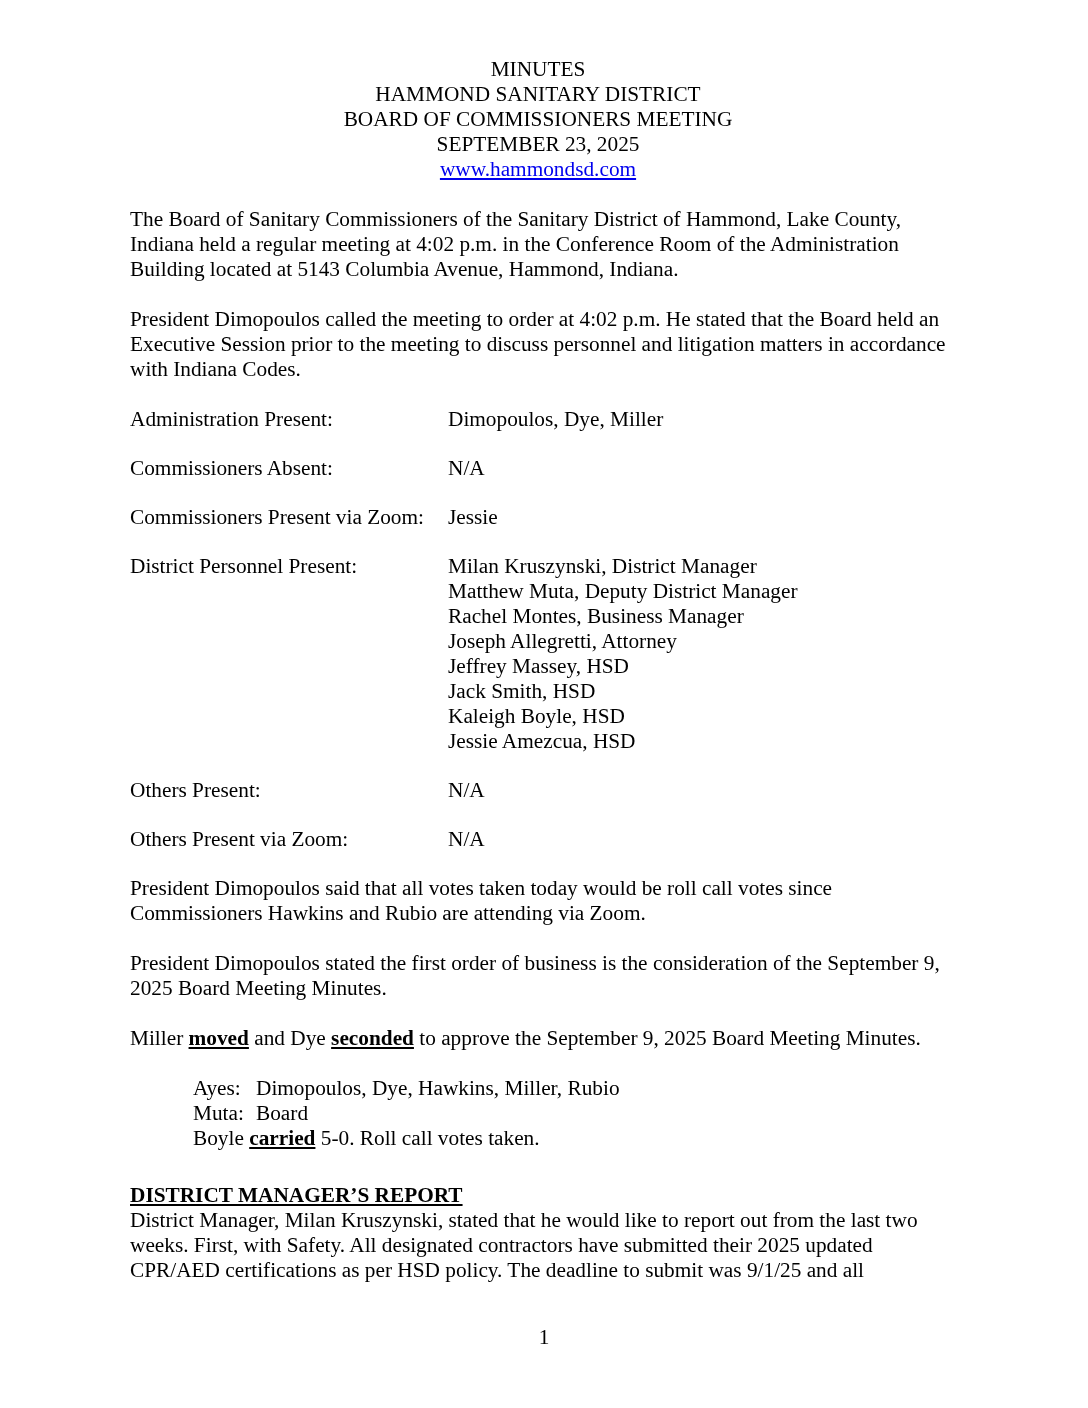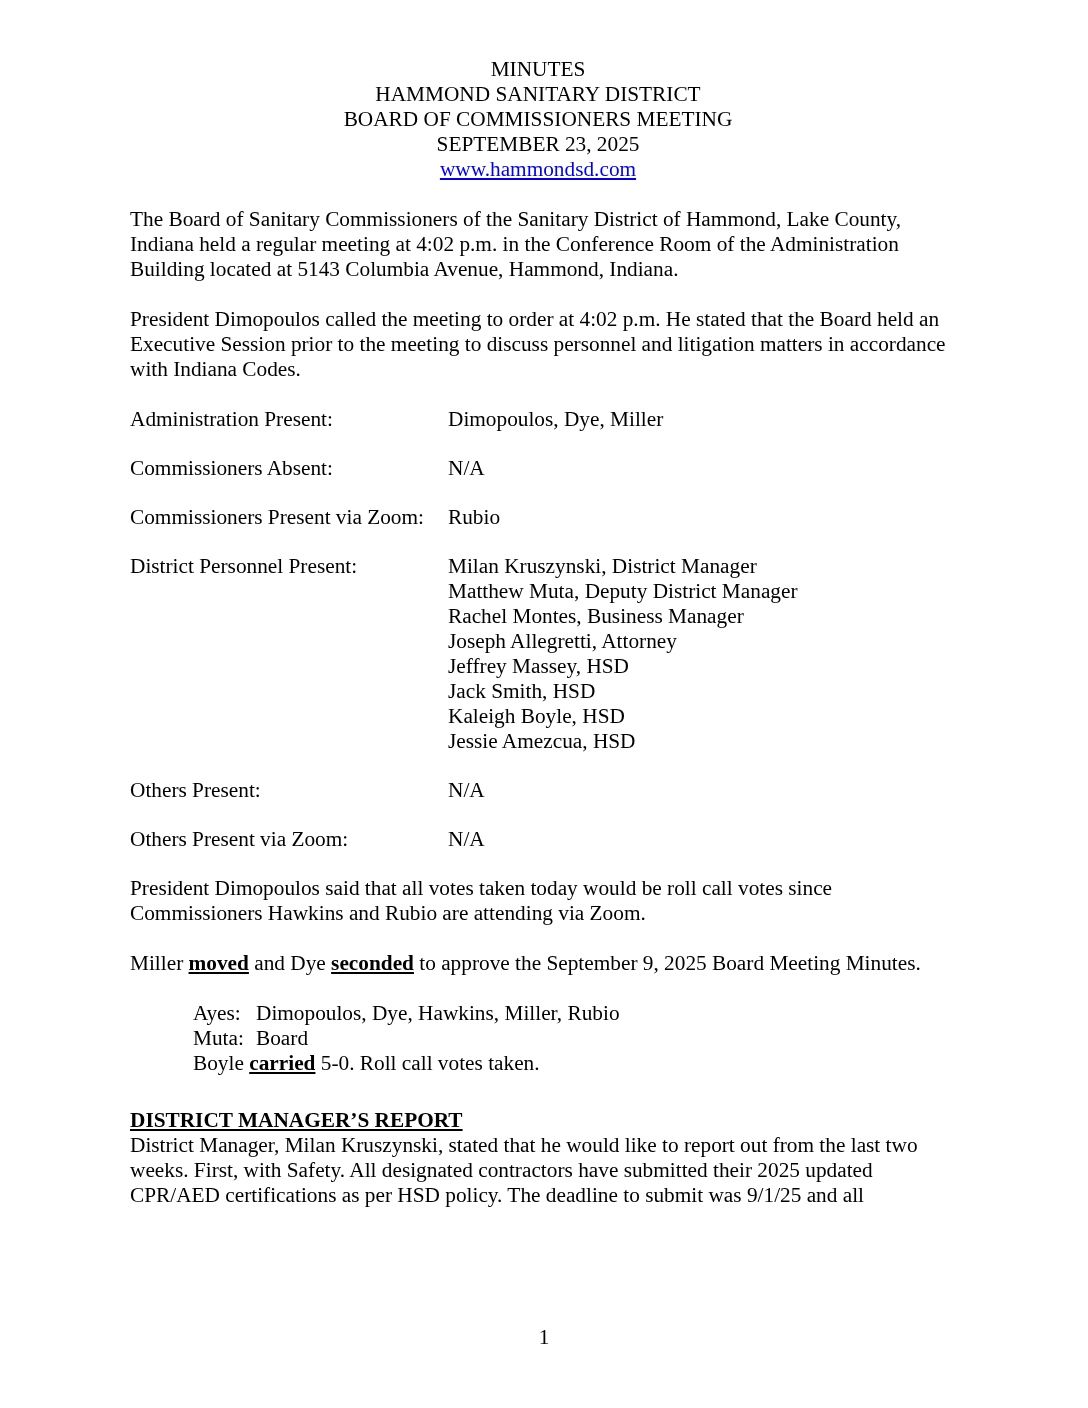--- a/index.html
+++ b/index.html
@@ -71,21 +71,21 @@
     <div class="att-value">Dimopoulos, Dye, Miller</div>
   </div>
 
   <div class="att-row">
     <div class="att-label">Commissioners Absent:</div>
     <div class="att-value">N/A</div>
   </div>
 
   <div class="att-row">
     <div class="att-label">Commissioners Present via Zoom:</div>
-    <div class="att-value">Rubio</div>
+    <div class="att-value">Jessie</div>
   </div>
 
   <div class="att-row">
     <div class="att-label">District Personnel Present:</div>
     <div class="att-value">
       <div>Milan Kruszynski, District Manager</div>
       <div>Matthew Muta, Deputy District Manager</div>
       <div>Rachel Montes, Business Manager</div>
       <div>Joseph Allegretti, Attorney</div>
       <div>Jeffrey Massey, HSD</div>
@@ -100,20 +100,21 @@
     <div class="att-value">N/A</div>
   </div>
 
   <div class="att-row">
     <div class="att-label">Others Present via Zoom:</div>
     <div class="att-value">N/A</div>
   </div>
 
   <p class="para">President Dimopoulos said that all votes taken today would be roll call votes since Commissioners Hawkins and Rubio are attending via Zoom.</p>
 
+  <p class="para">President Dimopoulos stated the first order of business is the consideration of the September 9, 2025 Board Meeting Minutes.</p>
 
   <p class="para"><span>Miller </span><span class="bu">moved</span><span> and Dye </span><span class="bu">seconded</span><span> to approve the September 9, 2025 Board Meeting Minutes.</span></p>
 
   <div class="vote-block">
     <div><span class="vote-label">Ayes:</span><span>Dimopoulos, Dye, Hawkins, Miller, Rubio</span></div>
     <div><span class="vote-label">Muta:</span><span>Board</span></div>
     <div><span>Boyle </span><span class="bu">carried</span><span> 5-0. Roll call votes taken.</span></div>
   </div>
 
   <p class="section-heading">DISTRICT MANAGER’S REPORT</p>

